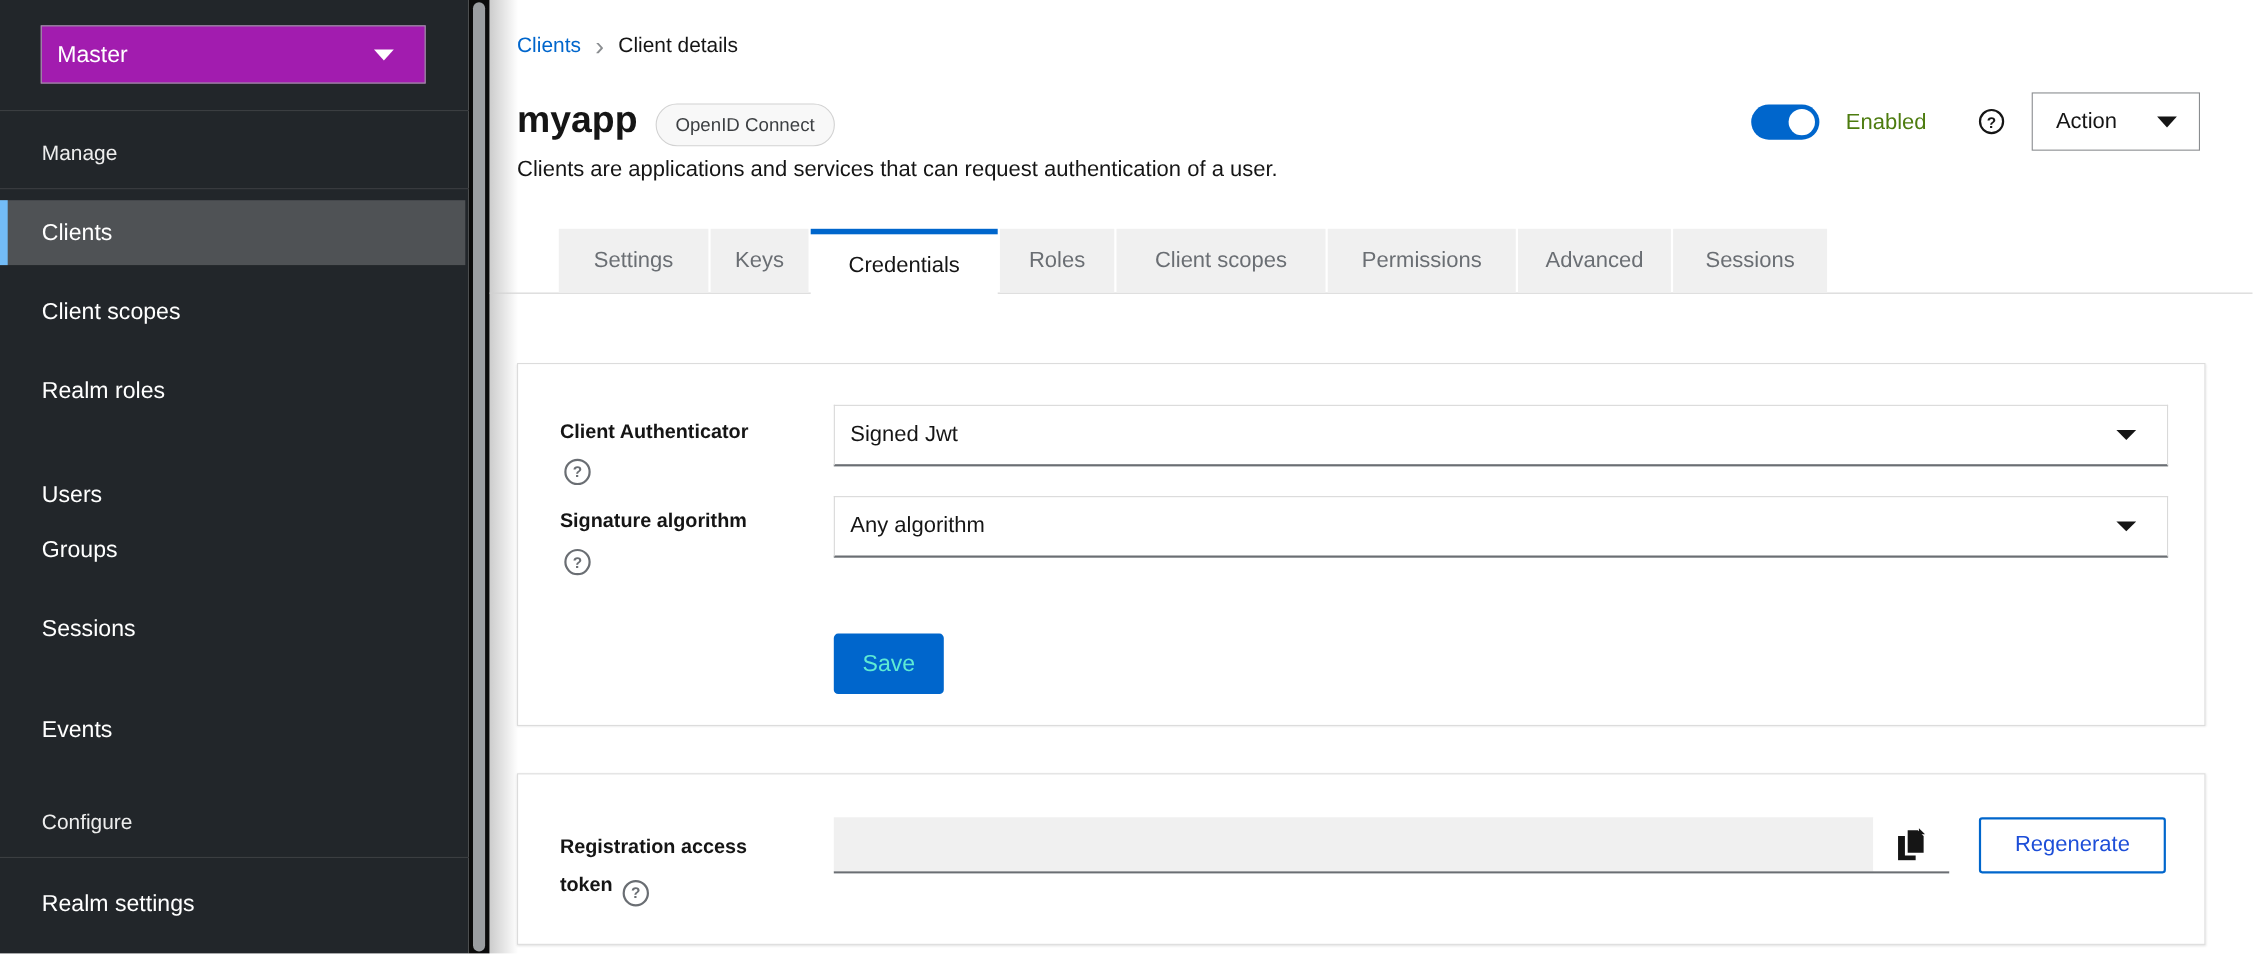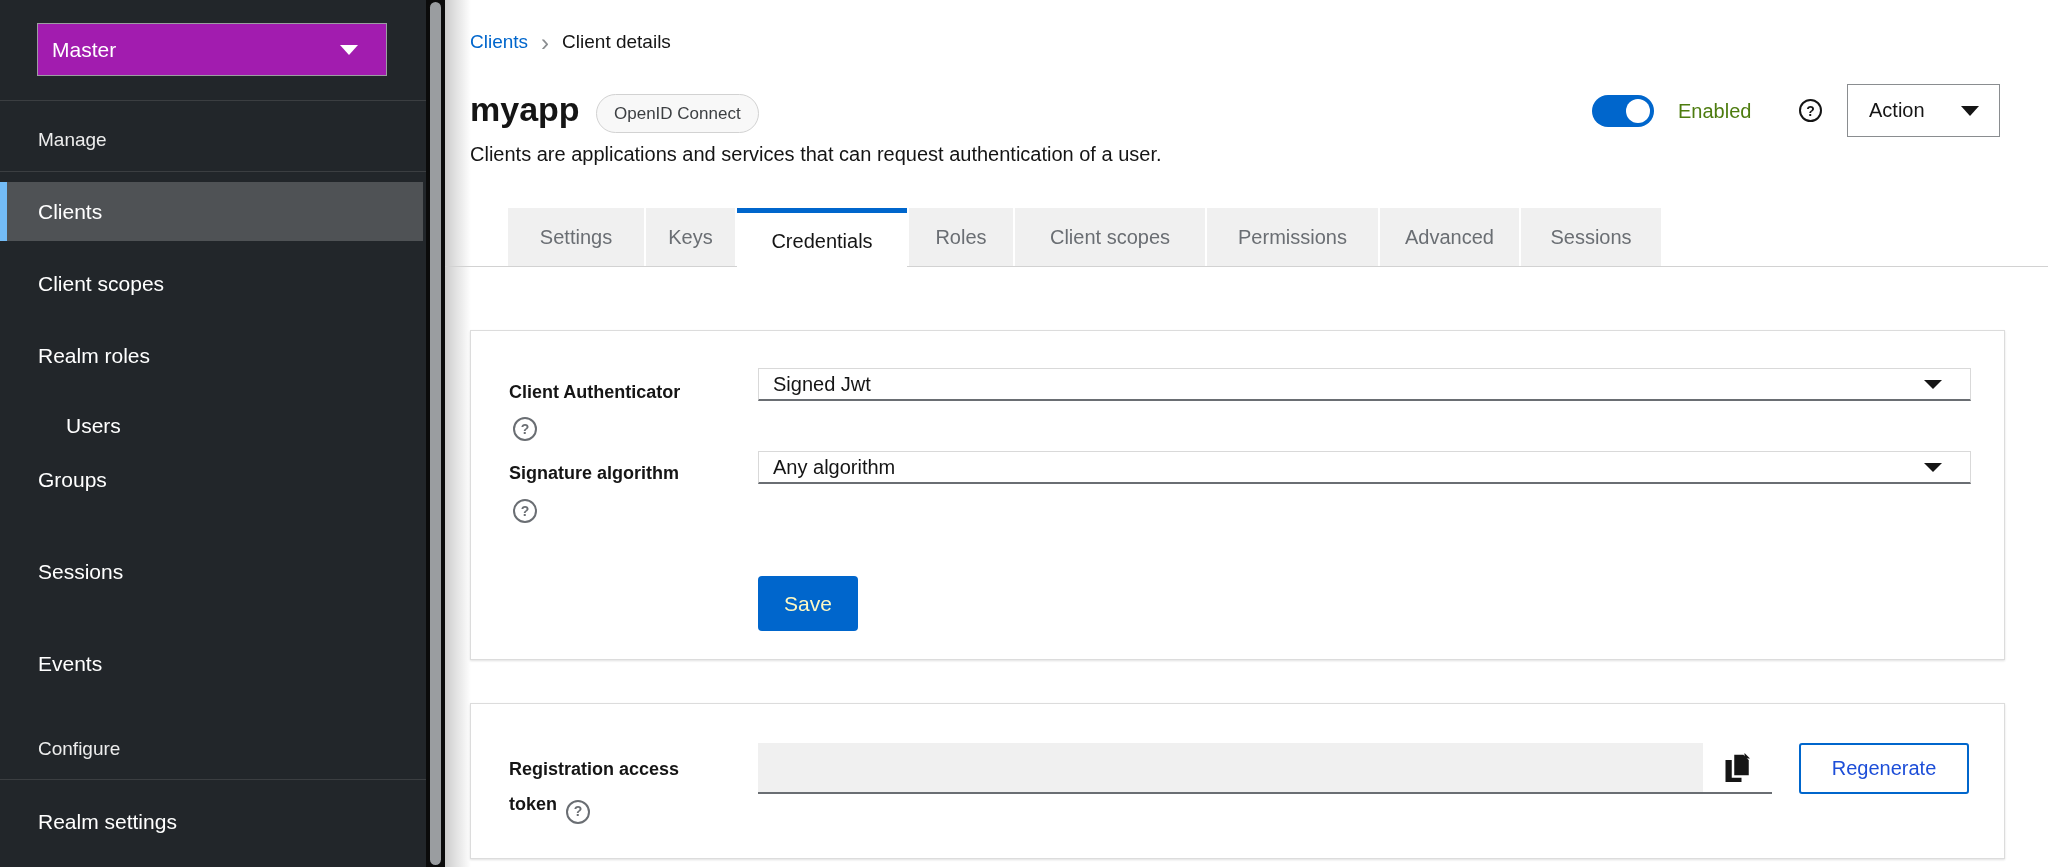--- a/index.html
+++ b/index.html
@@ -55,27 +55,27 @@
     align-items:center; justify-content:center; cursor:pointer; }
   .tab.active { height:62px; background:#fff; color:#151515; border-top:5px solid #0066cc; }
   #tab-underline { position:absolute; left:445px; right:0; top:266px; height:1px; background:#d2d2d2; z-index:1; }
 
   
   .card { position:absolute; left:470px; width:1535px; background:#fff; border:1px solid #dcdcdc;
     box-shadow:0 1px 2px rgba(3,3,3,0.12); }
   #card-credentials { top:330px; height:330px;padding-left:32px; }
   #card-token { top:703px; height:156px; }
   .form-label { position:absolute; left:38px; font-size:18px; font-weight:700; color:#151515; }
-  .pf-select { position:absolute; left:287px; width:1213px; height:33px; background:#fff;
+  .pf-select { position:absolute; left:287px; width:1213px; height:56px; background:#fff;
     border:1px solid #d9d9d9; border-bottom:2px solid #6a6e73; display:flex; align-items:center;
     padding:0 40px 0 14px; font-size:20px; color:#151515; cursor:pointer; }
   .pf-select .caret { position:absolute; right:28px; width:0; height:0;
     border-left:9px solid transparent; border-right:9px solid transparent; border-top:9px solid #151515; }
   #save-btn { position:absolute; left:287px; top:245px; width:100px; height:55px; background:#0066cc;
-    color:#fef9c3; border:none; border-radius:4px; font-size:21px; cursor:pointer; font-family:inherit; }
+    color:#5eead4; border:none; border-radius:4px; font-size:21px; cursor:pointer; font-family:inherit; }
 
   #token-label { position:absolute; left:38px; top:48px; width:218px; font-size:18px; font-weight:700;
     color:#151515; line-height:35px; }
   #token-label .help-circle { vertical-align:-6px; margin-left:9px; }
   #token-group { position:absolute; left:287px; top:39px; width:1014px; height:51px; display:flex;
     border-bottom:2px solid #6a6e73; }
   #token-input { flex:1; background:#f0f0f0; border:none; font-size:20px; padding:0 14px;
     color:#151515; font-family:inherit; }
   #copy-btn { width:69px; background:#fff; border:none; display:flex; align-items:center;
     justify-content:center; cursor:pointer; }
@@ -98,24 +98,24 @@
 
     <div class="nav-item current" style="top:182px;">
       <span>Clients</span>
     </div>
     <div class="nav-item" style="top:254px;">
       <span>Client scopes</span>
     </div>
     <div class="nav-item" style="top:326px;">
       <span>Realm roles</span>
     </div>
-    <div class="nav-item" style="top:396px;margin-left:28px;">
+    <div class="nav-item" style="top:420px;">
       <span>Users</span>
     </div>
-    <div class="nav-item" style="top:450px;">
+    <div class="nav-item" style="top:470px;">
       <span>Groups</span>
     </div>
     <div class="nav-item" style="top:542px;">
       <span>Sessions</span>
     </div>
     <div class="nav-item" style="top:634px;">
       <span>Events</span>
     </div>
 
     <div class="nav-section-title" style="top:738px;">Configure</div>

